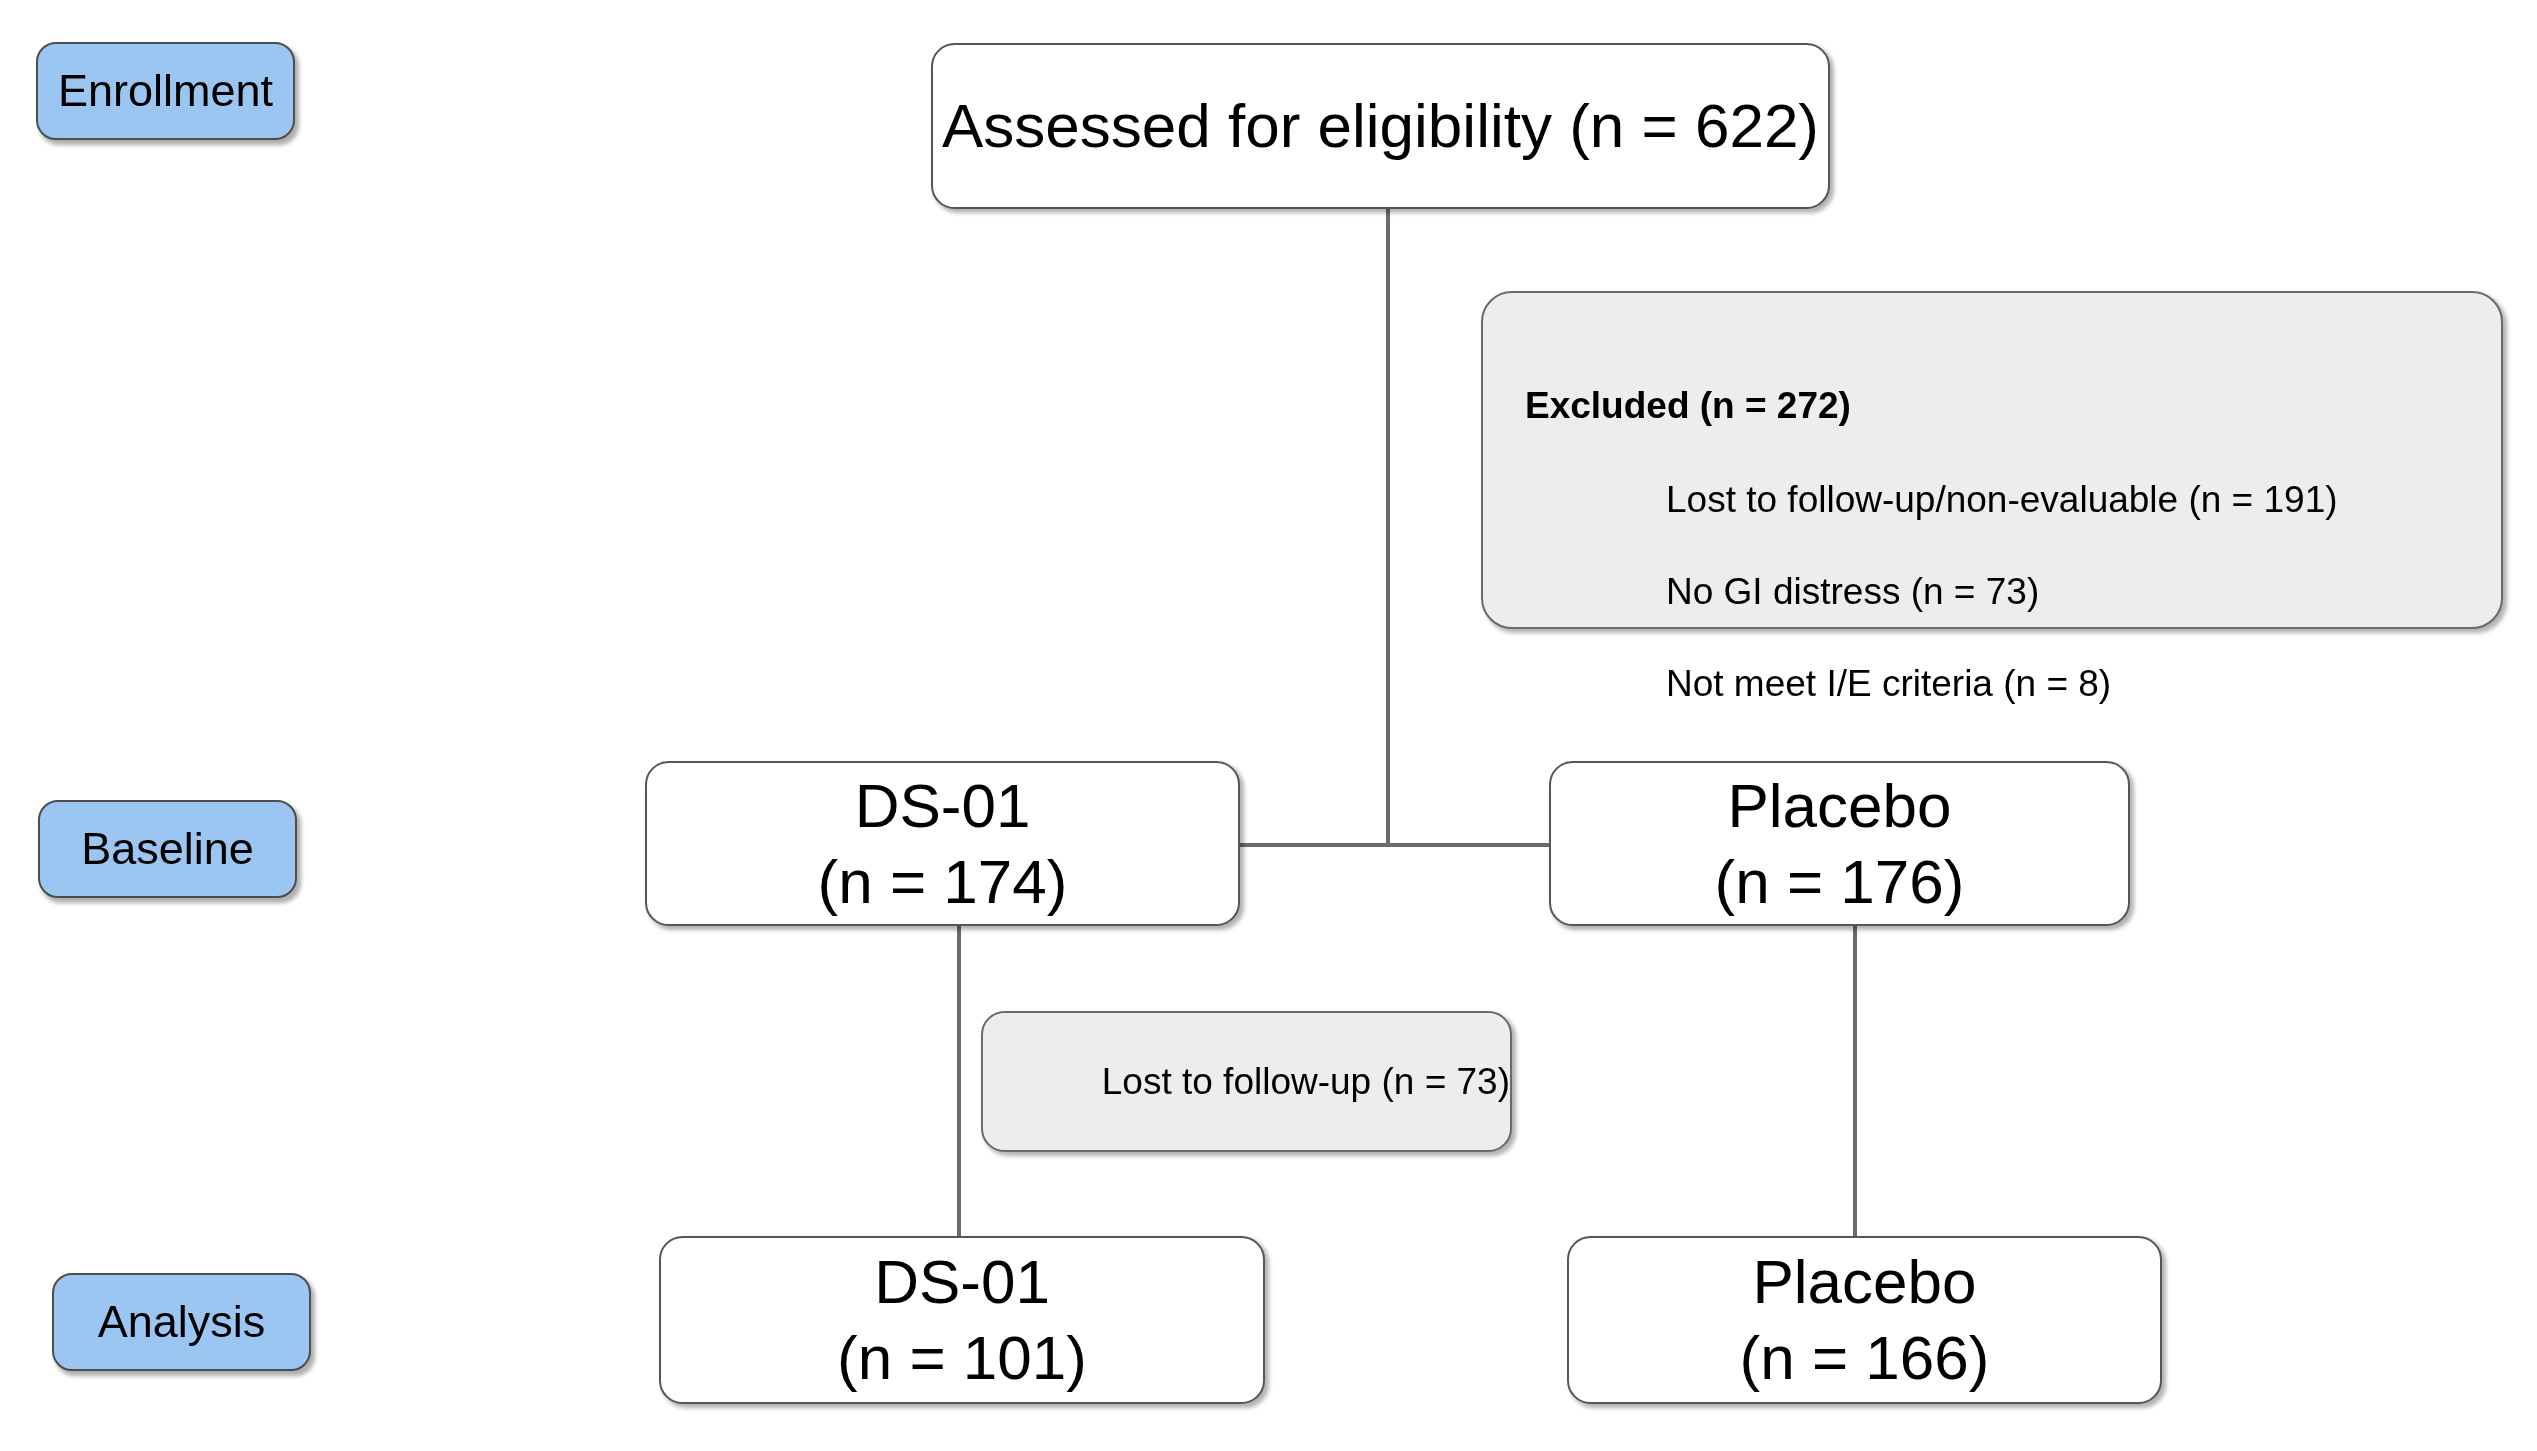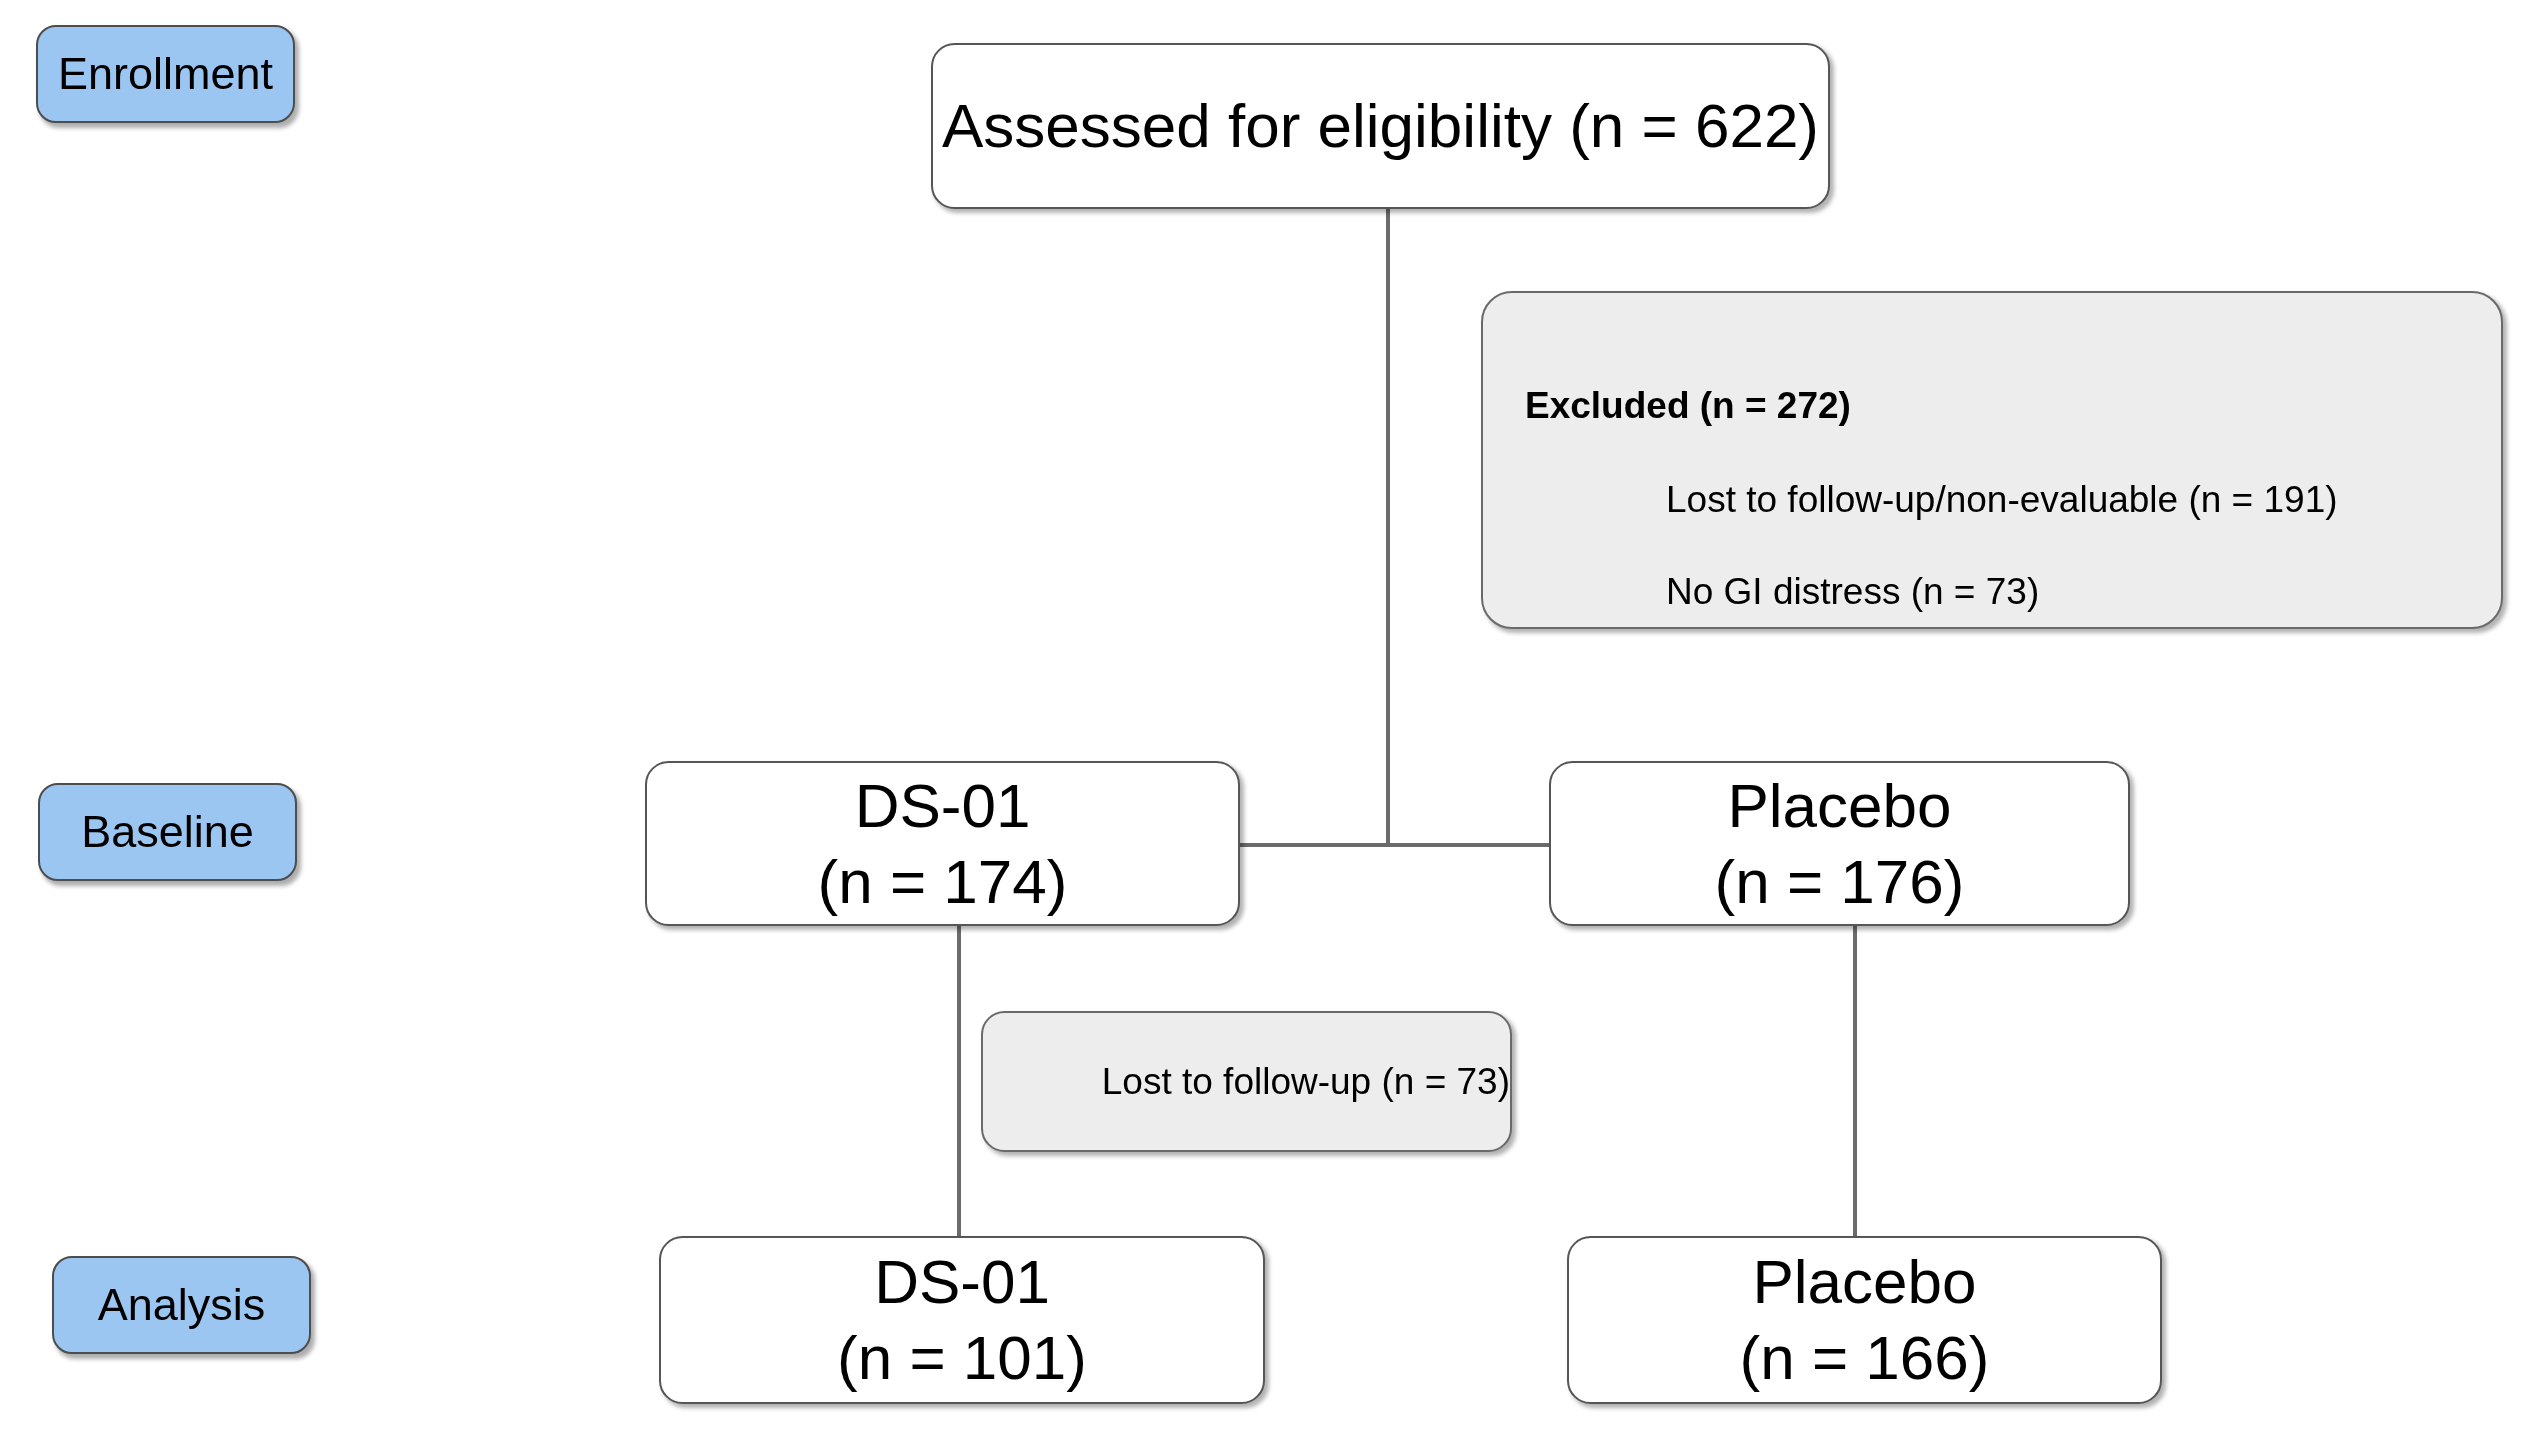--- a/index.html
+++ b/index.html
@@ -36,20 +36,21 @@
     z-index: 3;
   }
 
   
   .stage-chip {
     background: #9CC6F2;
     border: 2.7px solid #4d4d4d;
     border-radius: 20px;
     font-size: 45px;
     box-shadow: 3.6px 4.5px 4.5px rgba(0,0,0,0.32);
+    margin-top: 17px;
   }
 
   
   .box-white {
     background: #ffffff;
     border-color: #565656;
     font-size: 62px;
   }
 
   
@@ -126,20 +127,21 @@
 
   <div class="node box-white" style="left:931px; top:43px; width:899px; height:166px;">
     <span>Assessed for eligibility (n = 622)</span>
   </div>
 
   <div class="node box-gray box-excluded" style="left:1481px; top:291px; width:1022px; height:338px;">
     <div class="excl-lines">
       <span class="excl-head">Excluded (n = 272)</span>
       <span class="excl-sub">Lost to follow-up/non-evaluable (n = 191)</span>
       <span class="excl-sub">No GI distress (n = 73)</span>
+      <span class="excl-sub">Not meet I/E criteria (n = 8)</span>
     </div>
   </div>
 
   <div class="node box-white" style="left:645px; top:761px; width:595px; height:165px; flex-direction:column;">
     <span>DS-01</span>
     <span>(n = 174)</span>
   </div>
 
   <div class="node box-white" style="left:1549px; top:761px; width:581px; height:165px; flex-direction:column;">
     <span>Placebo</span>

